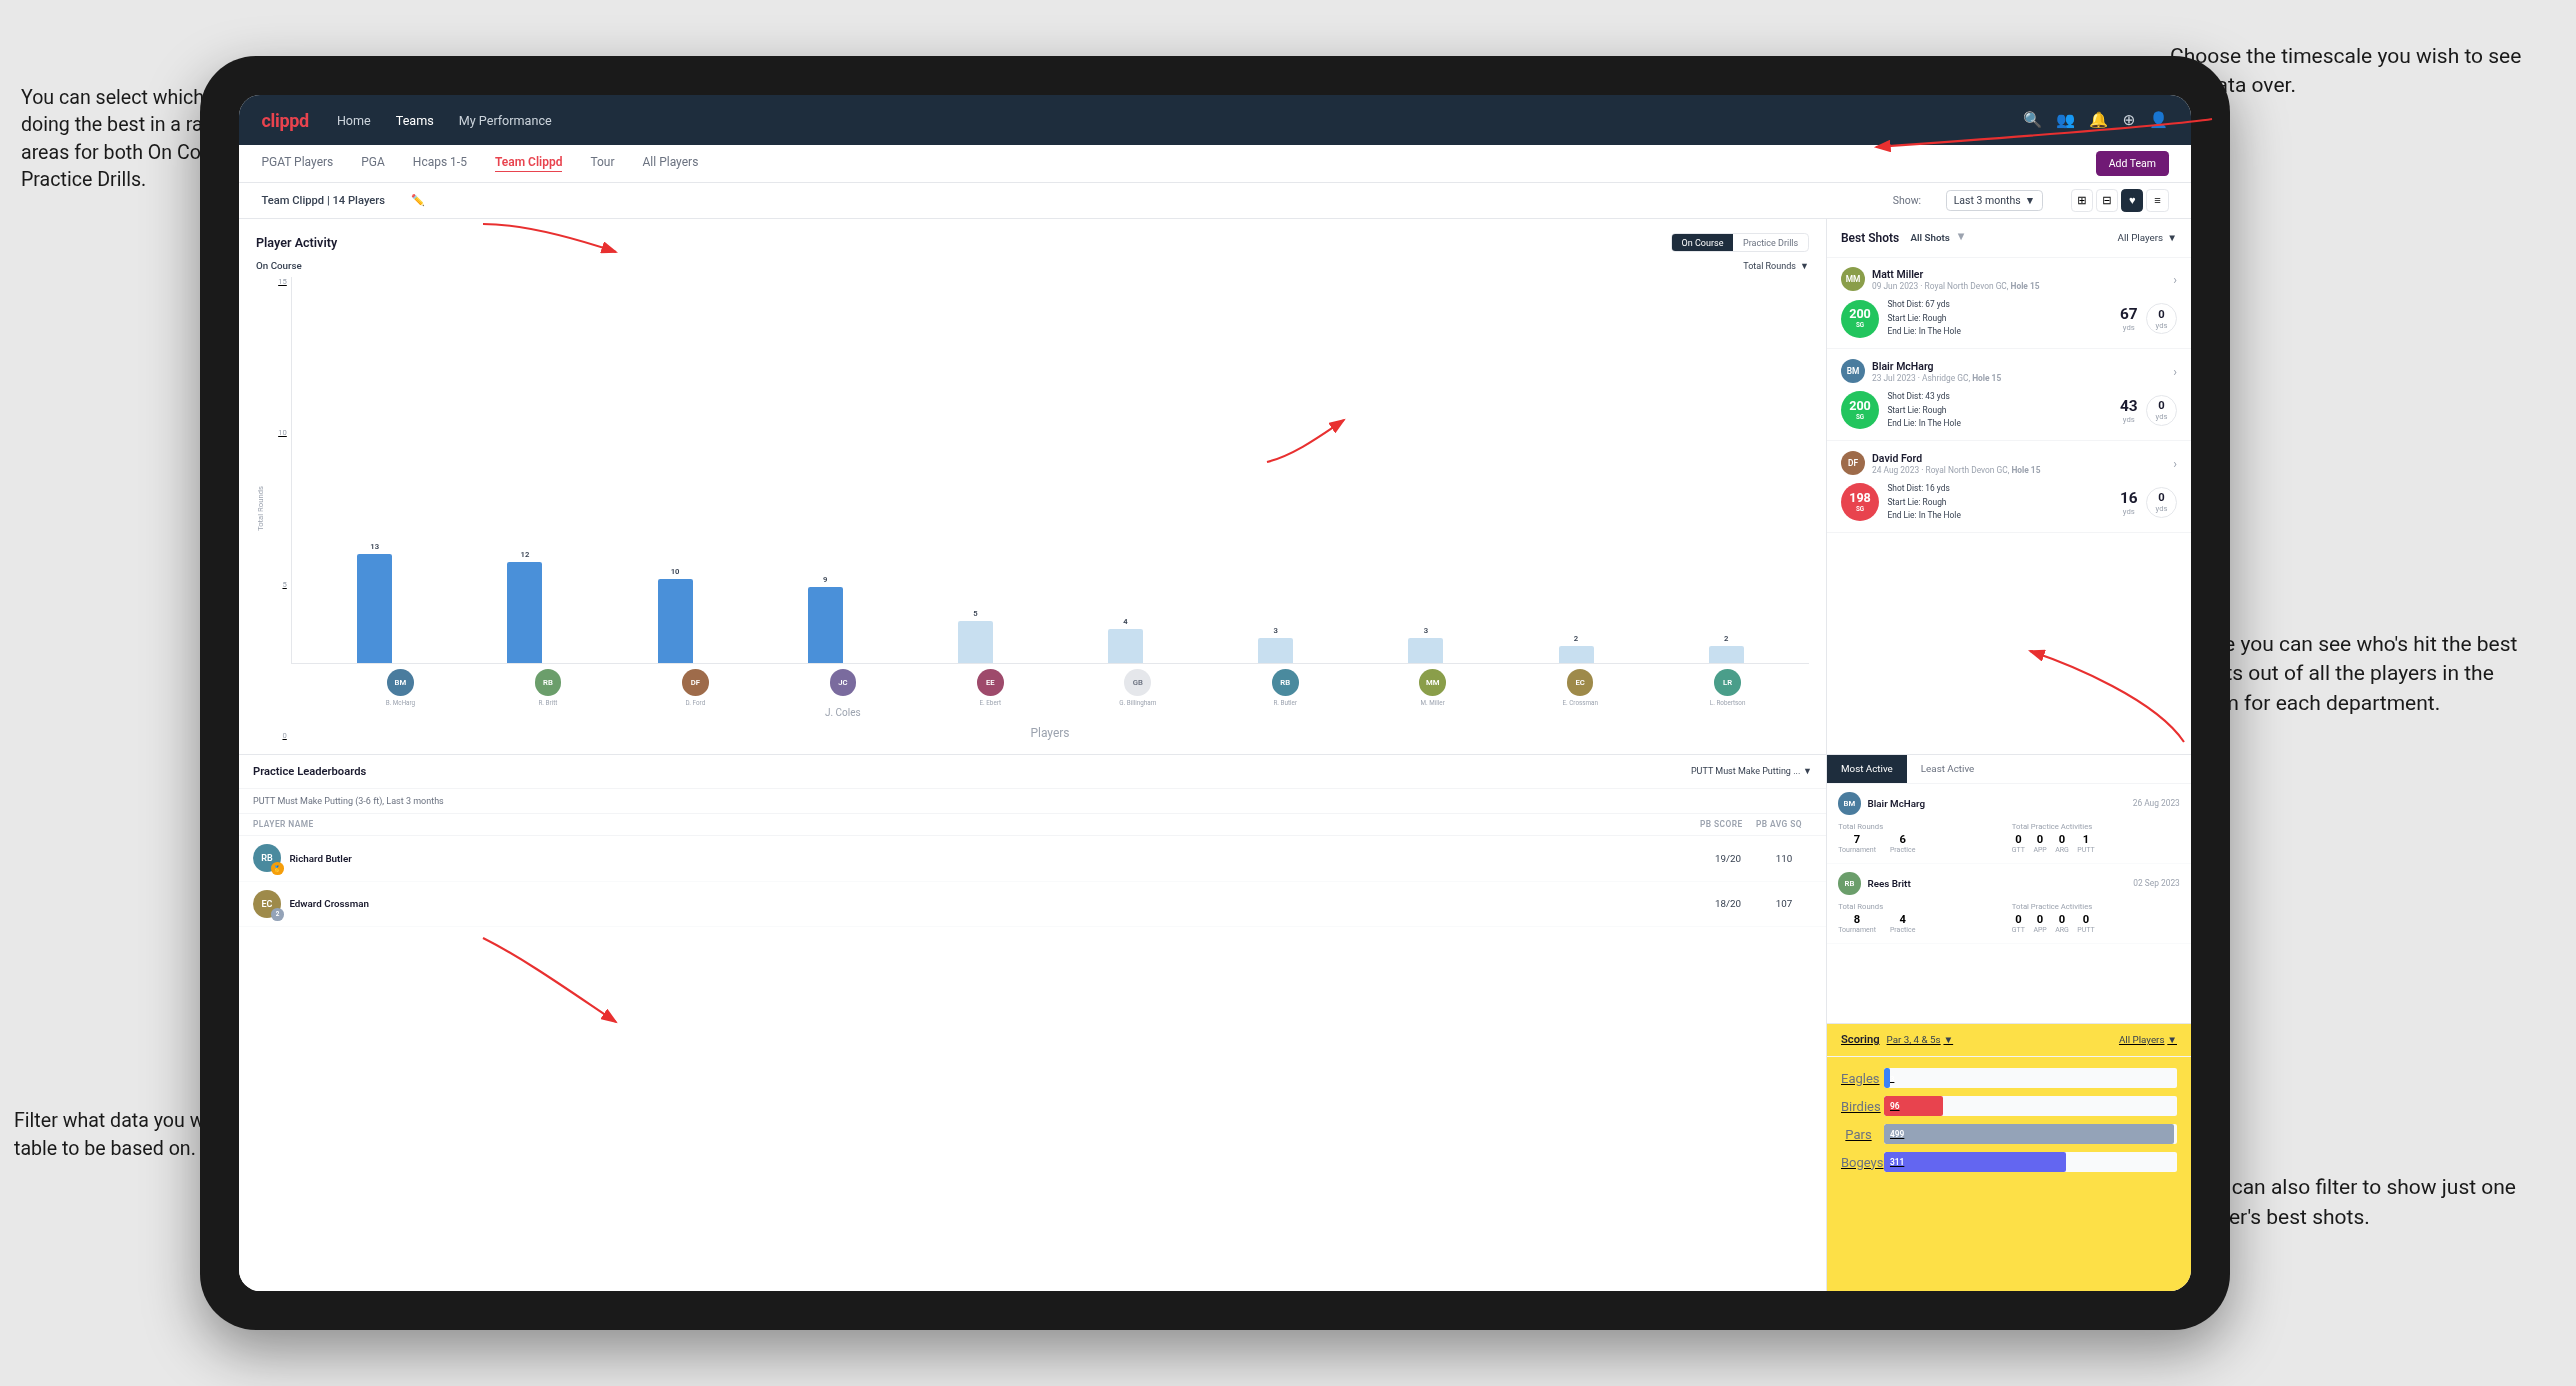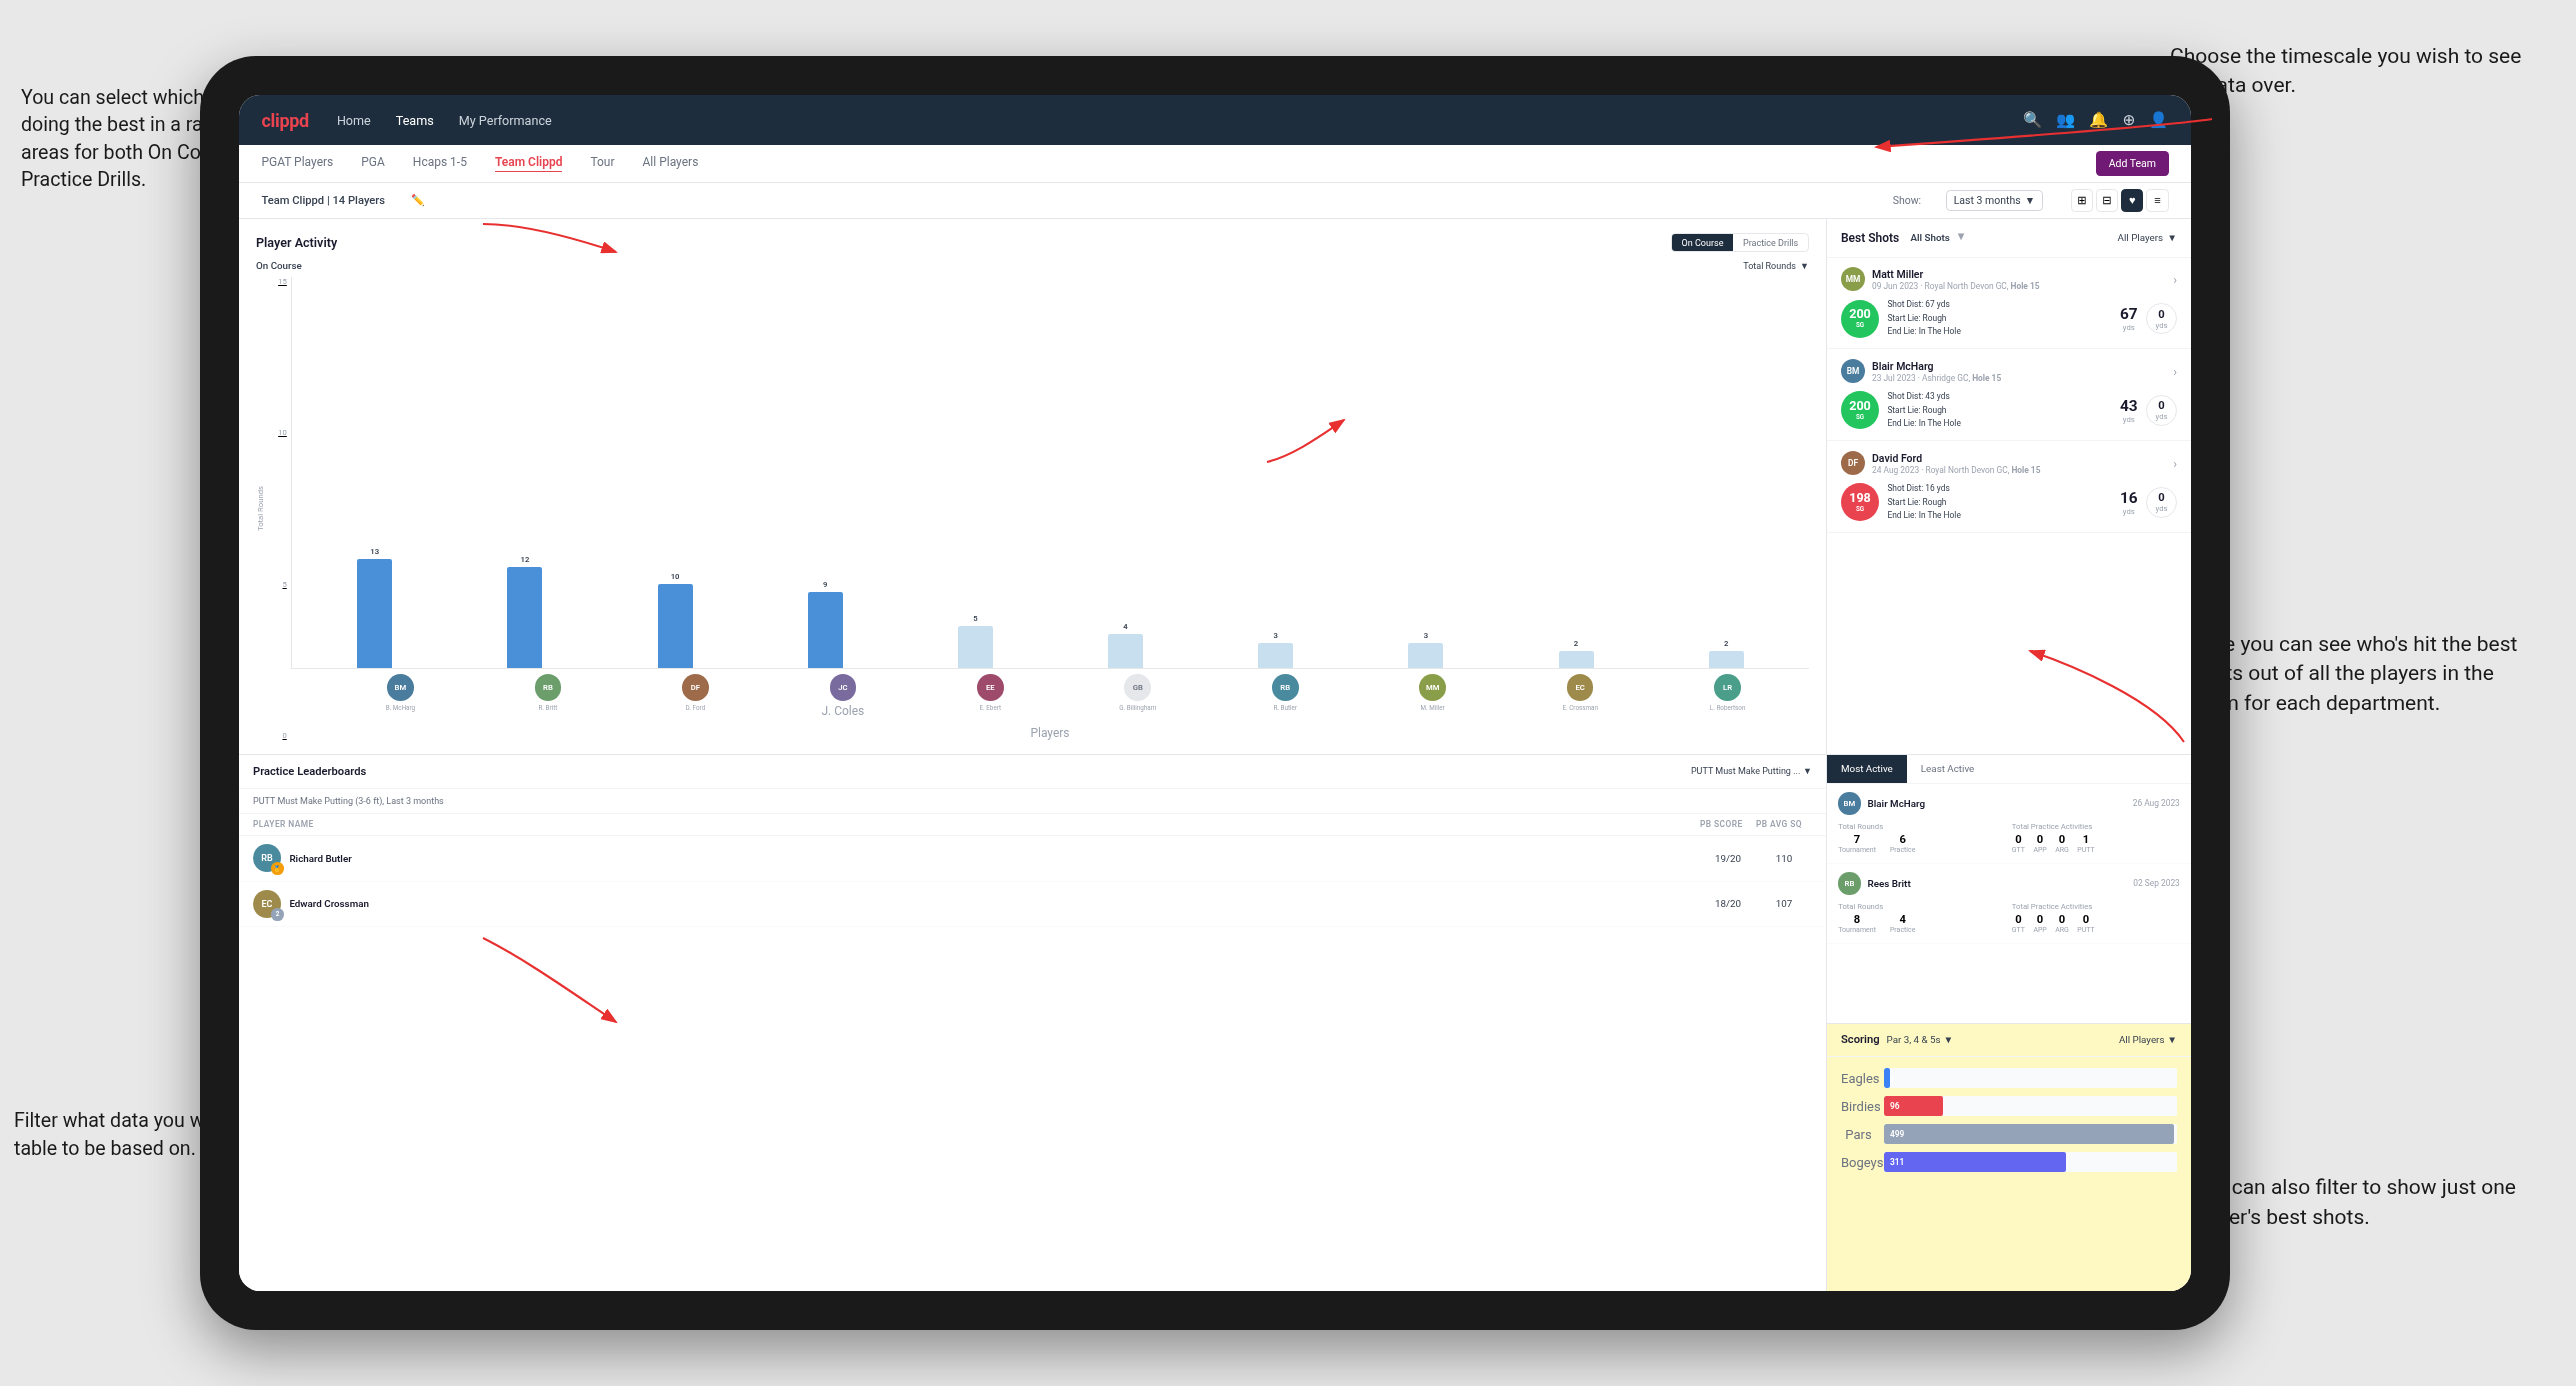--- a/index.html
+++ b/index.html
@@ -913,21 +913,21 @@
                   <div class="player-avatar-group">
                     <div class="avatar-circle" style="background:#6b9e6b;color:white;">RB</div>
                     <div style="font-size:6.3px;color:#9ca3af;text-align:center;">R. Britt</div>
                   </div>
                   <div class="player-avatar-group">
                     <div class="avatar-circle" style="background:#9e6b4a;color:white;">DF</div>
                     <div style="font-size:6.3px;color:#9ca3af;text-align:center;">D. Ford</div>
                   </div>
                   <div class="player-avatar-group">
                     <div class="avatar-circle" style="background:#7a6b9e;color:white;">JC</div>
-                    <div style="font-size:12px;color:#9ca3af;text-align:left;">J. Coles</div>
+                    <div style="font-size:10px;color:#9ca3af;text-align:left;margin-top:8px;">J. Coles</div>
                   </div>
                   <div class="player-avatar-group">
                     <div class="avatar-circle" style="background:#9e4a6b;color:white;">EE</div>
                     <div style="font-size:6.3px;color:#9ca3af;text-align:center;">E. Ebert</div>
                   </div>
                   <div class="player-avatar-group">
                     <div class="avatar-circle">GB</div>
                     <div style="font-size:6.3px;color:#9ca3af;text-align:center;">G. Billingham</div>
                   </div>
                   <div class="player-avatar-group">
@@ -1185,21 +1185,21 @@
                     <div style="text-align:center;">
                         <div style="font-size:11.2px;font-weight:700;">0</div>
                         <div style="font-size:7px;color:#9ca3af;">PUTT</div>
                       </div>
                   </div>
                 </div>
               </div>
             </div>
           </div>
 
-          <div class="scoring-panel" style="background:#fef9c3;flex:1;overflow:hidden;">
+          <div class="scoring-panel" style="background:#fde047;flex:1;overflow:hidden;text-decoration:underline;">
             <div class="scoring-header">
               <span class="scoring-title">Scoring</span>
               <div class="scoring-dropdown">
                 <span>Par 3, 4 &amp; 5s</span>
                 <span>▼</span>
               </div>
               <div class="scoring-filter">
                 <span>All Players</span>
                 <span>▼</span>
               </div>

